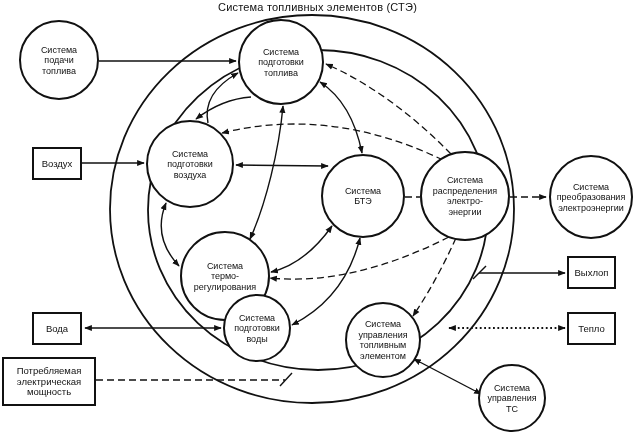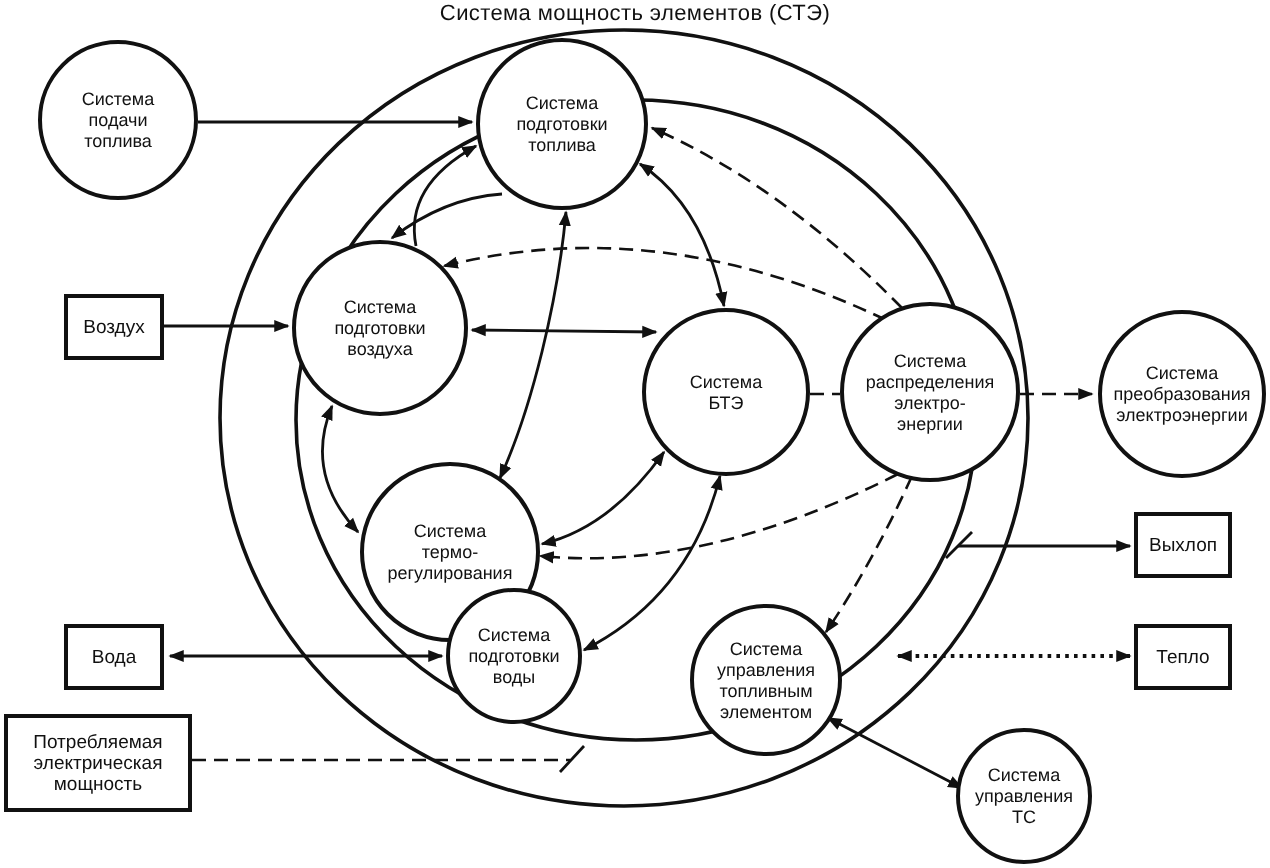--- a/index.html
+++ b/index.html
@@ -20,21 +20,21 @@
   .edge.dashed{stroke-dasharray:7 4;stroke-width:1.3;}
   .edge.dotted{stroke-dasharray:1.8 2.6;stroke-width:1.9;}
   .tick{stroke:#111;stroke-width:1.4;}
   .node-label,.box-label{fill:#111;font-size:9px;text-anchor:middle;}
   .box-label{font-size:9.5px;}
 </style>
 </head>
 <body>
 
 <div class="stage">
-  <div class="diagram-title">Система мощность элементов (СТЭ)</div>
+  <div class="diagram-title">Система топливных элементов (СТЭ)</div>
   <svg width="635" height="434" viewBox="0 0 635 434" xmlns="http://www.w3.org/2000/svg">
       <defs>
         <marker id="arw" viewBox="0 0 10 10" refX="8.6" refY="5" markerWidth="8" markerHeight="8" orient="auto-start-reverse" markerUnits="userSpaceOnUse">
           <path d="M 0,1.2 L 9.6,5 L 0,8.8 z" fill="#111111"></path>
         </marker>
       </defs>
       <ellipse cx="312" cy="209" rx="202" ry="194" class="boundary"></ellipse>
       <ellipse cx="318" cy="210" rx="170" ry="160" class="boundary"></ellipse>
       <path d="M 99,61 L 236,61" class="edge" marker-end="url(#arw)"></path>
       <path d="M 82,163 L 144,163" class="edge" marker-end="url(#arw)"></path>

